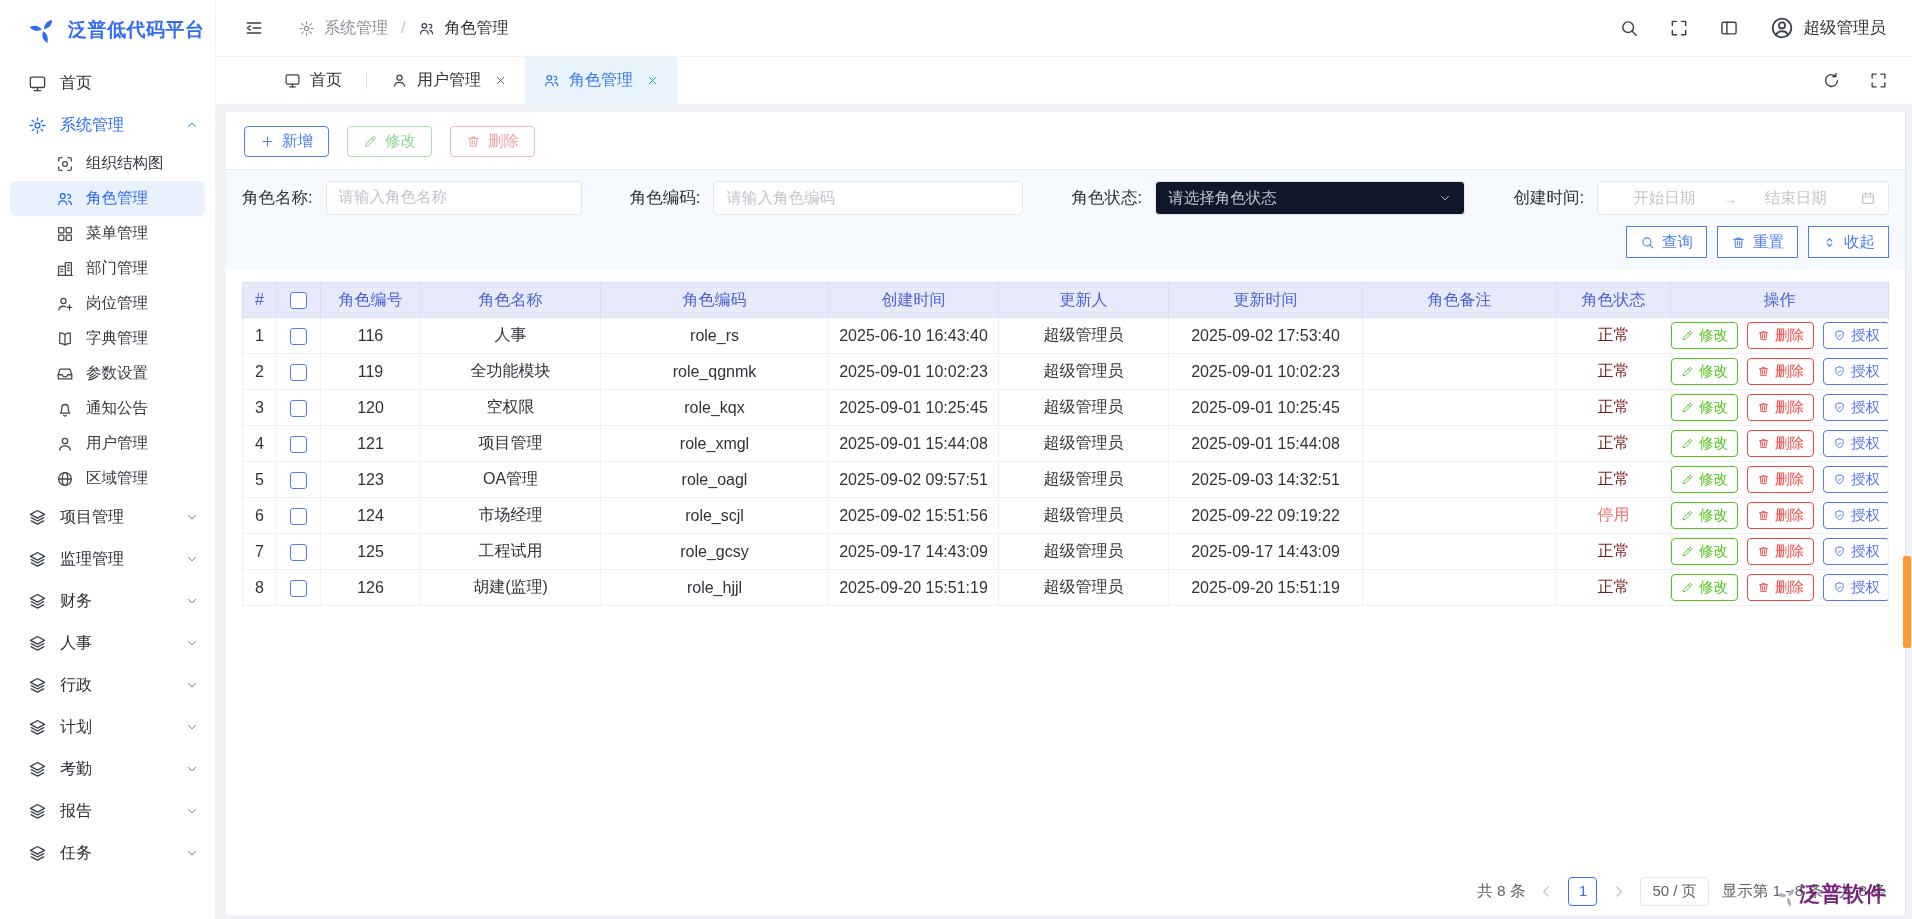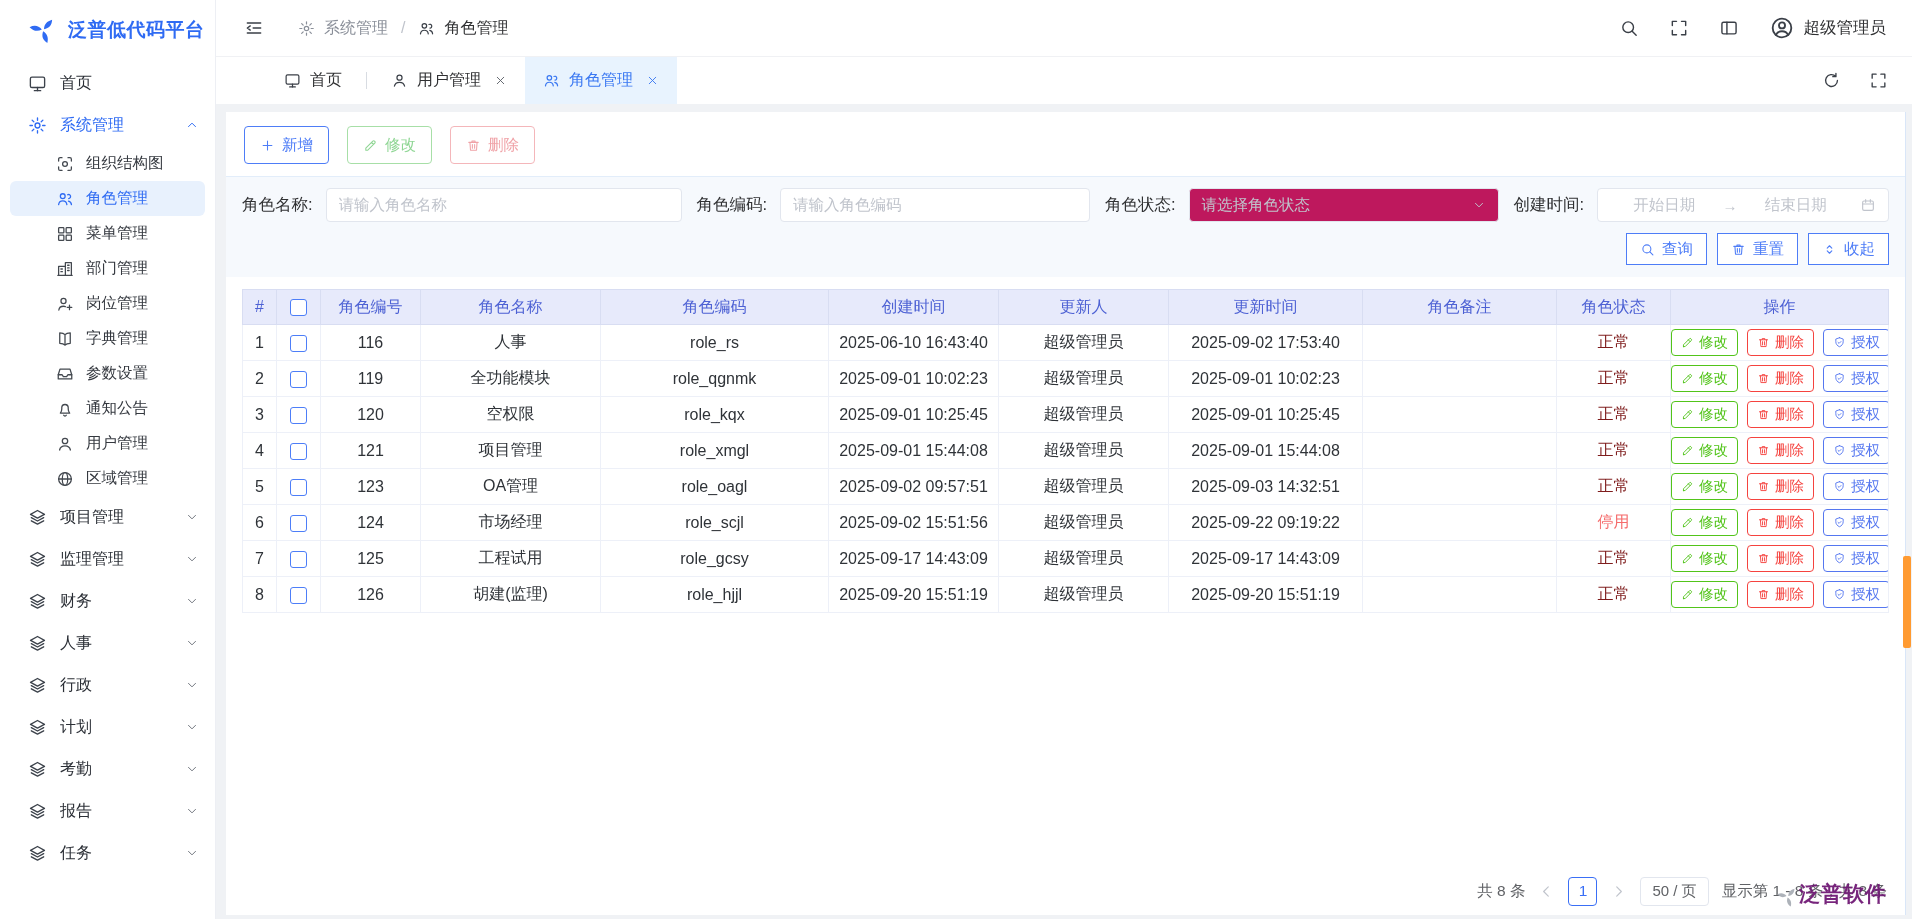--- a/index.html
+++ b/index.html
@@ -52,34 +52,34 @@
   .tab-sep{width:1px;height:17px;background:#d8dce2;align-self:center;margin:0 6px}
   .tabbar .spacer{flex:1}
   .tabbar-right{display:flex;align-items:center;gap:28px}
   .tabbar-right .tb-ic{width:19px;height:19px}
 
   .content{flex:1;min-height:0;padding:8px 8px 4px 10px;display:flex}
   .panel{flex:1;background:#fff;border-right:1px solid #d9e6f8;padding:12px 16px 0 16px;display:flex;flex-direction:column;min-height:0}
 
   
   .toolbar{display:flex;align-items:center;gap:18px;padding:2px 0 12px 2px;flex:none}
-  .btn{display:inline-flex;align-items:center;gap:7px;height:38px;padding:0 15px;border-radius:4px;font-size:15.5px;background:#fff;cursor:pointer;border:1px solid}
+  .btn{display:inline-flex;align-items:center;gap:7px;height:31px;padding:0 15px;border-radius:4px;font-size:15.5px;background:#fff;cursor:pointer;border:1px solid}
   .btn .b-ic{width:15px;height:15px}
   .btn-add{border-color:#4e7df7;color:#4e7df7}
   .btn-edit-muted{border-color:#a7dfa7;color:#8fd694}
   .btn-del-muted{border-color:#f4b6ba;color:#f0a2a7}
 
   
   .filter-wrap{background:#f6f9fd;border-top:1px solid #e2edfa;margin:0 -16px;padding:11px 16px 12px;flex:none}
   .filter-row{display:flex;align-items:center;justify-content:space-between}
   .f-group{display:flex;align-items:center}
   .f-label{font-size:16.5px;color:#303133;margin-right:13px;white-space:nowrap}
   .f-input{height:34px;border:1px solid #e2e6ee;border-radius:4px;background:#fff;padding:0 12px;font-size:15.5px;color:#303133;outline:none;font-family:inherit}
   .f-input::placeholder{color:#c0c4cc}
-  .f-select{height:34px;border:1px solid #e2e6ee;border-radius:4px;background:#be185d;display:flex;align-items:center;justify-content:space-between;padding:0 12px;cursor:pointer}
+  .f-select{height:34px;border:1px solid #e2e6ee;border-radius:4px;background:#0f172a;display:flex;align-items:center;justify-content:space-between;padding:0 12px;cursor:pointer}
   .f-select .sel-ph{font-size:15.5px;color:#c0c4cc}
   .f-select .sel-ch{width:14px;height:14px;color:#c0c4cc}
   .f-dates{height:34px;border:1px solid #e2e6ee;border-radius:4px;background:#fff;display:flex;align-items:center;padding:0 12px;gap:4px}
   .f-dates .d-ph{flex:1;text-align:center;font-size:15.5px;color:#c0c4cc;white-space:nowrap}
   .f-dates .d-arrow{color:#c0c4cc;font-size:15px}
   .f-dates .d-cal{width:16px;height:16px;color:#c0c4cc;margin-left:6px}
   .filter-actions{display:flex;justify-content:flex-end;gap:10px;margin-top:11px}
   .btn-ghost{display:inline-flex;align-items:center;gap:7px;height:32px;padding:0 13px;border:1px solid #4e7df7;color:#4e7df7;background:#fff;border-radius:0;font-size:15.5px;cursor:pointer}
   .btn-ghost .b-ic{width:15px;height:15px}
 
@@ -522,21 +522,21 @@
                 </svg>
               </span>
             <span>删除</span>
           </button>
         </div>
 
         <div class="filter-wrap">
           <div class="filter-row">
             <div class="f-group">
               <span class="f-label">角色名称:</span>
-              <input class="f-input" style="width: 356px;" placeholder="请输入角色名称">
+              <input class="f-input" style="width: 256px; font-family: Liberation Mono, monospace;" placeholder="请输入角色名称">
             </div>
             <div class="f-group">
               <span class="f-label">角色编码:</span>
               <input class="f-input" style="width: 310px;" placeholder="请输入角色编码">
             </div>
             <div class="f-group">
               <span class="f-label">角色状态:</span>
               <div class="f-select" style="width:310px">
                 <span class="sel-ph">请选择角色状态</span>
                 <span class="sel-ch">

